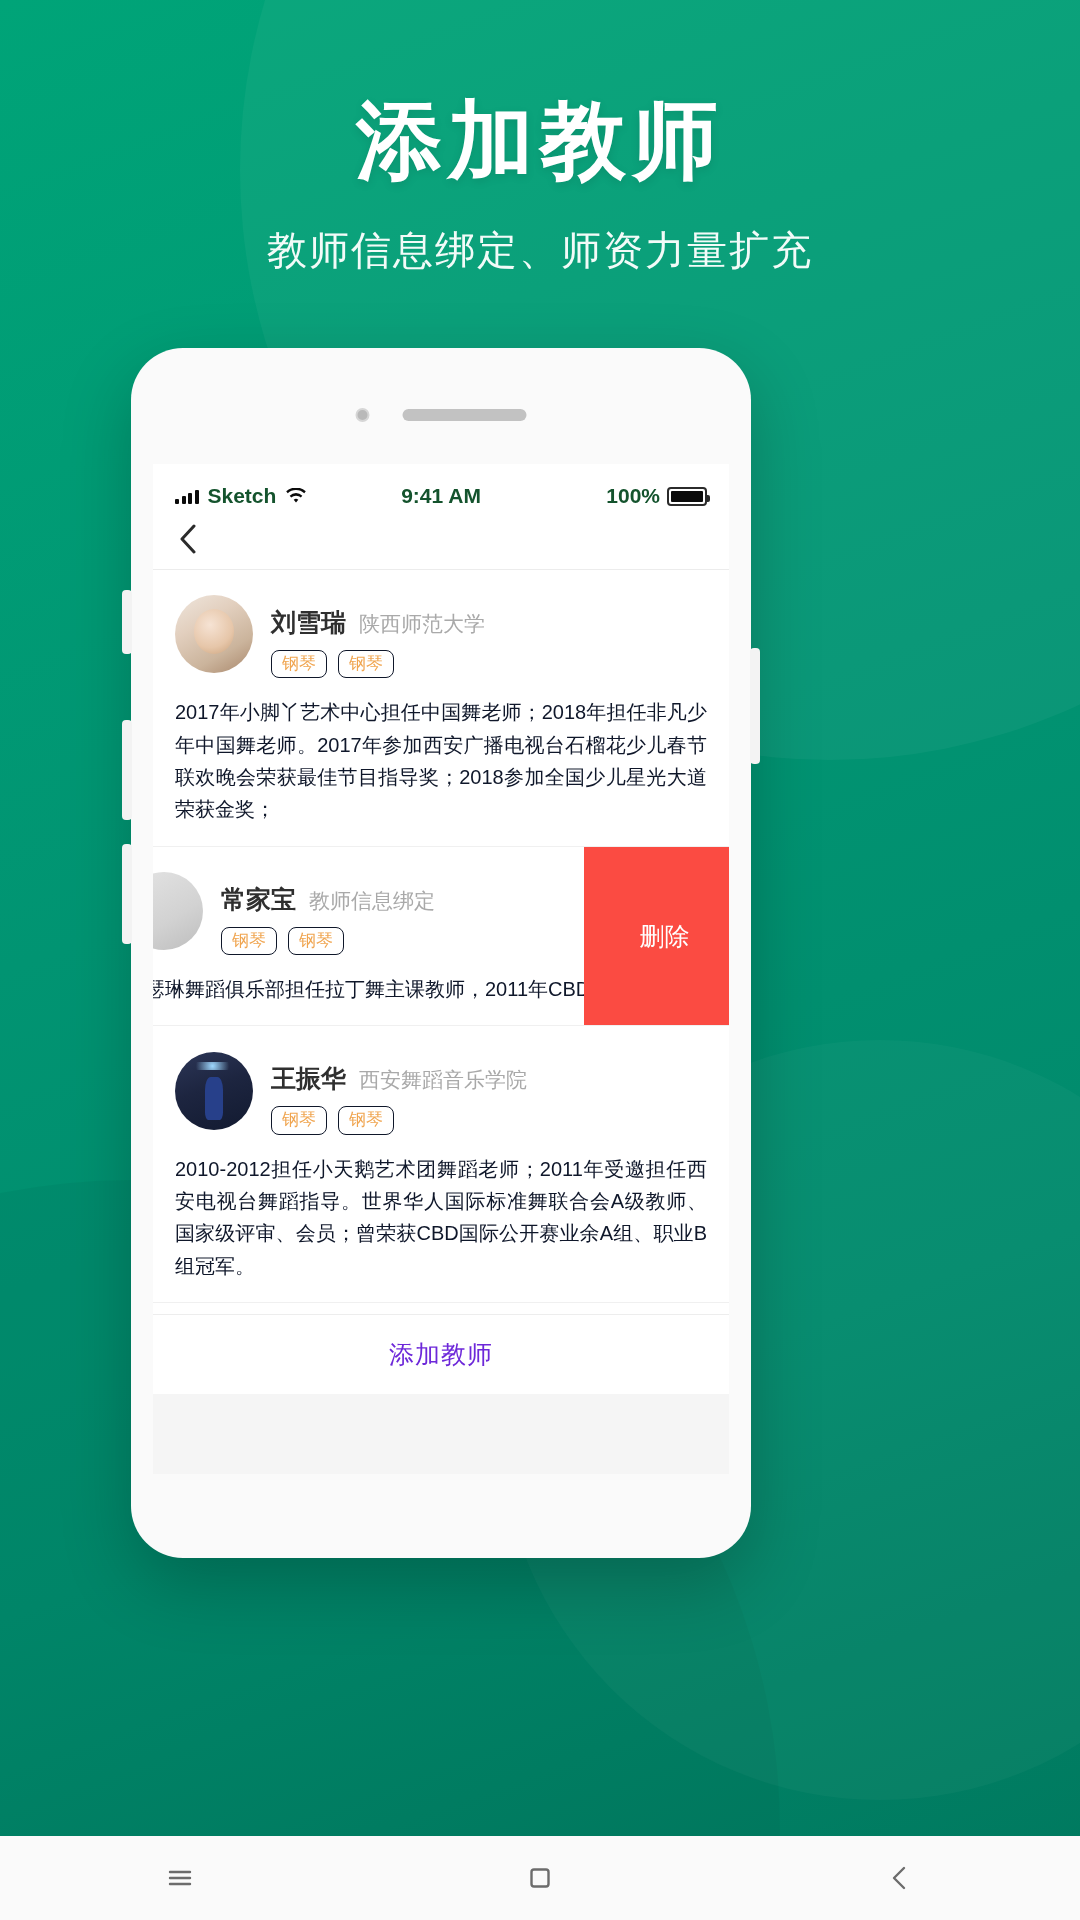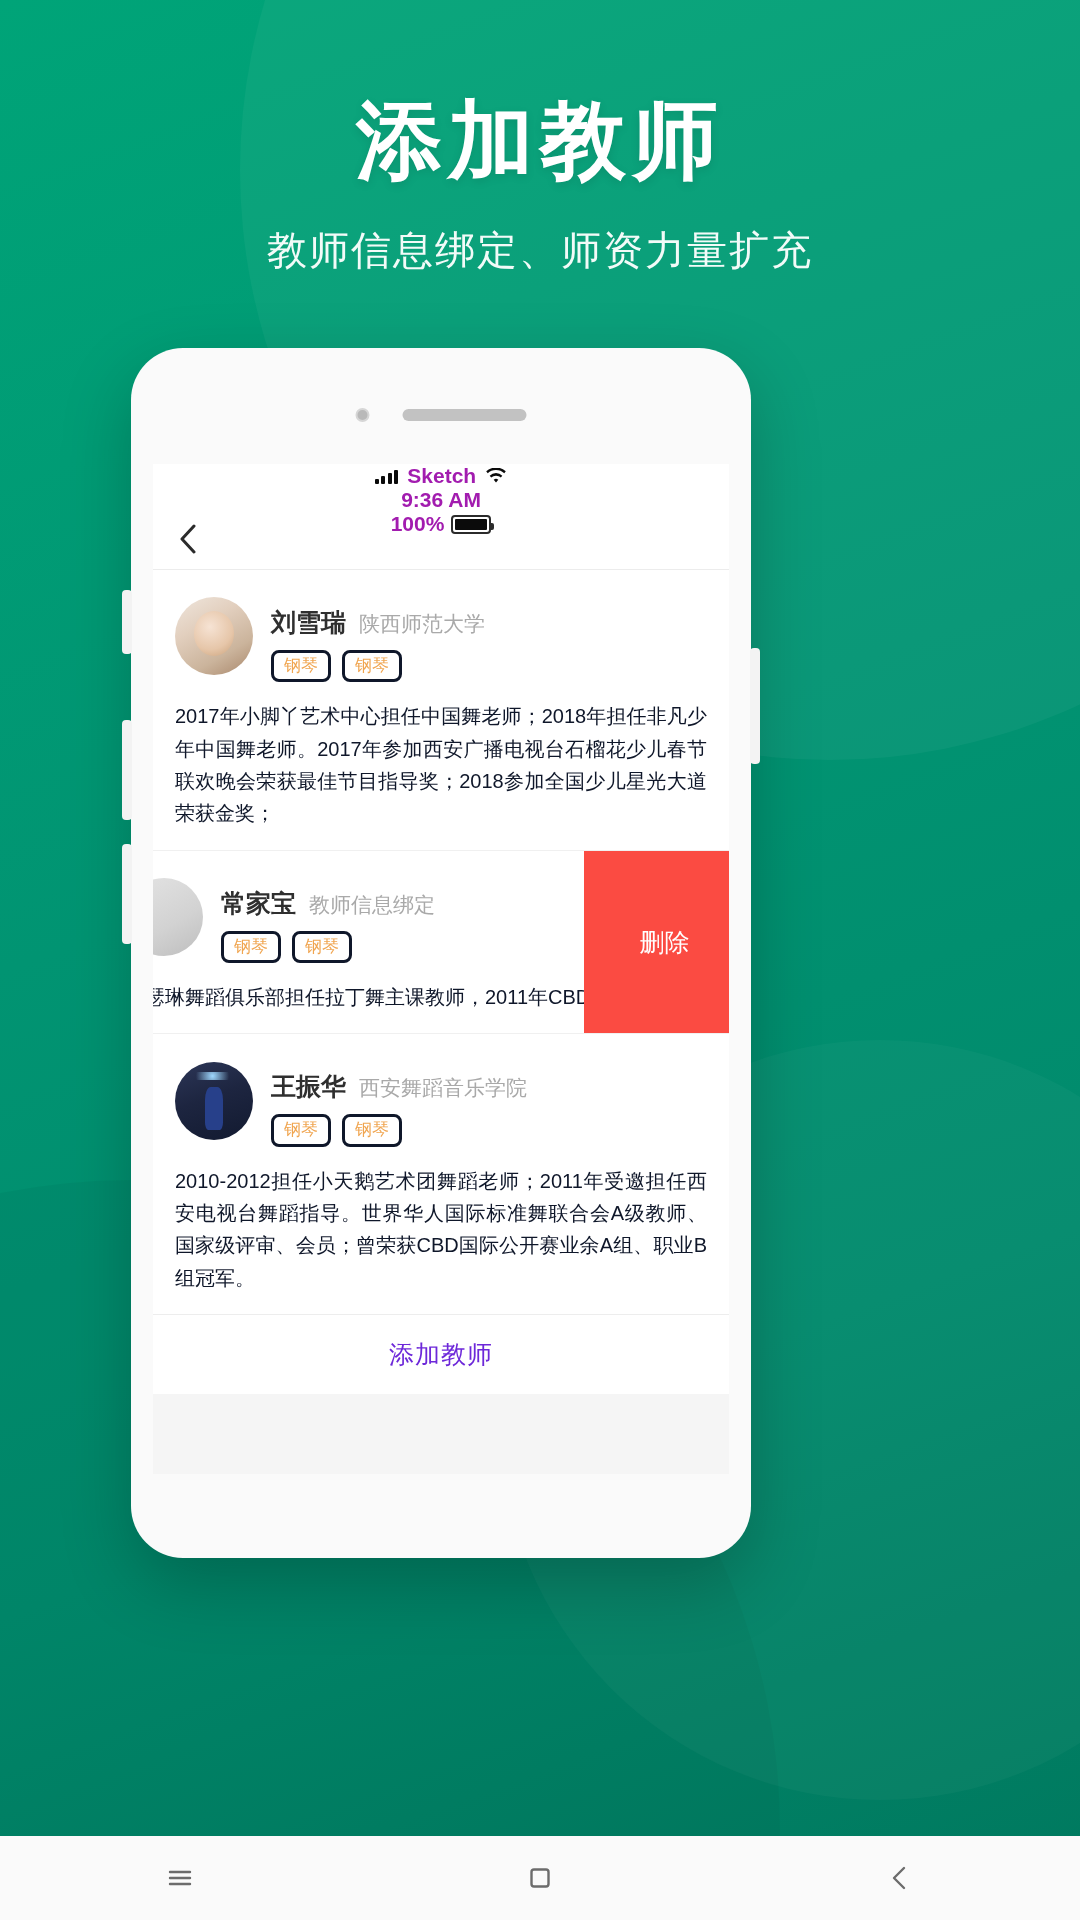--- a/index.html
+++ b/index.html
@@ -101,26 +101,25 @@
     left: 22px; top: 116px;
     width: 576px; height: 1010px;
     background: #f5f5f5;
     overflow: hidden;
   }
 
   
   .statusbar {
     height: 44px;
     background: #ffffff;
-    display: flex; align-items: center;
+    display: flex; align-items: flex-end;
     padding: 0 22px;
     font-size: 21px;
     font-weight: 600;
-    color: #a21caf;
-    flex-direction: column;
+    color: #14532d;
   }
   .sb-left { display: flex; align-items: center; gap: 9px; flex: 1; }
   .sb-center { flex: 0 0 auto; font-size: 21px; font-weight: 600; }
   .sb-right { flex: 1; display: flex; align-items: center; justify-content: flex-end; gap: 7px; }
   .signal { display: flex; align-items: flex-end; gap: 2.5px; height: 15px; }
   .signal i { width: 4px; background: #0b0b0b; border-radius: 1px; display: block; }
   .signal i:nth-child(1){ height: 5px; }
   .signal i:nth-child(2){ height: 8px; }
   .signal i:nth-child(3){ height: 11px; }
   .signal i:nth-child(4){ height: 14px; }
@@ -216,21 +215,21 @@
     content:""; position:absolute; left:27%; top:20%;
     width:46%; height:50%; border-radius:50%;
     background: radial-gradient(circle at 45% 40%, #f0d8c6 0%, #d4ae92 70%, #9c7455 100%);
   }
   .card-meta { flex: 1; min-width: 0; margin-top: 16px; }
   .name-row { display: flex; align-items: baseline; gap: 13px; }
   .t-name { font-size: 25px; color: #2f2f2f; font-weight: 600; }
   .t-school { font-size: 21px; color: #a9a9a9; }
   .tags { display: flex; gap: 11px; margin-top: 11px; }
   .tag {
-    border: 3px solid #0f172a;
+    border: 1px solid #0f172a;
     color: #f0a550;
     font-size: 17px;
     border-radius: 8px;
     padding: 2px 10px 3px;
     line-height: 1.25;
   }
   .desc {
     margin-top: 18px;
     font-size: 20px;
     line-height: 1.62;
@@ -318,21 +317,21 @@
             <i></i>
             <i></i>
           </span>
         <span>Sketch</span>
         <svg class="wifi" viewBox="0 0 24 18">
           <path d="M12 16.4l2.6-3.3a4 4 0 0 0-5.2 0z" fill="#0b0b0b"></path>
           <path d="M12 8.6c2.1 0 4 .8 5.4 2.1l1.7-2.1A11 11 0 0 0 12 5.6a11 11 0 0 0-7.1 3l1.7 2.1A7.9 7.9 0 0 1 12 8.6z" fill="#0b0b0b"></path>
           <path d="M12 2.2c3.6 0 6.9 1.4 9.3 3.6L23 3.7A15.2 15.2 0 0 0 12 -.4 15.2 15.2 0 0 0 1 3.7l1.7 2.1A13.4 13.4 0 0 1 12 2.2z" fill="#0b0b0b"></path>
         </svg>
       </div>
-      <div class="sb-center">9:36 AM</div>
+      <div class="sb-center">9:41 AM</div>
       <div class="sb-right">
         <span>100%</span>
         <span class="battery">
             <span></span>
           </span>
       </div>
     </div>
 
     <div class="searchbar">
       <div class="back-chevron">

